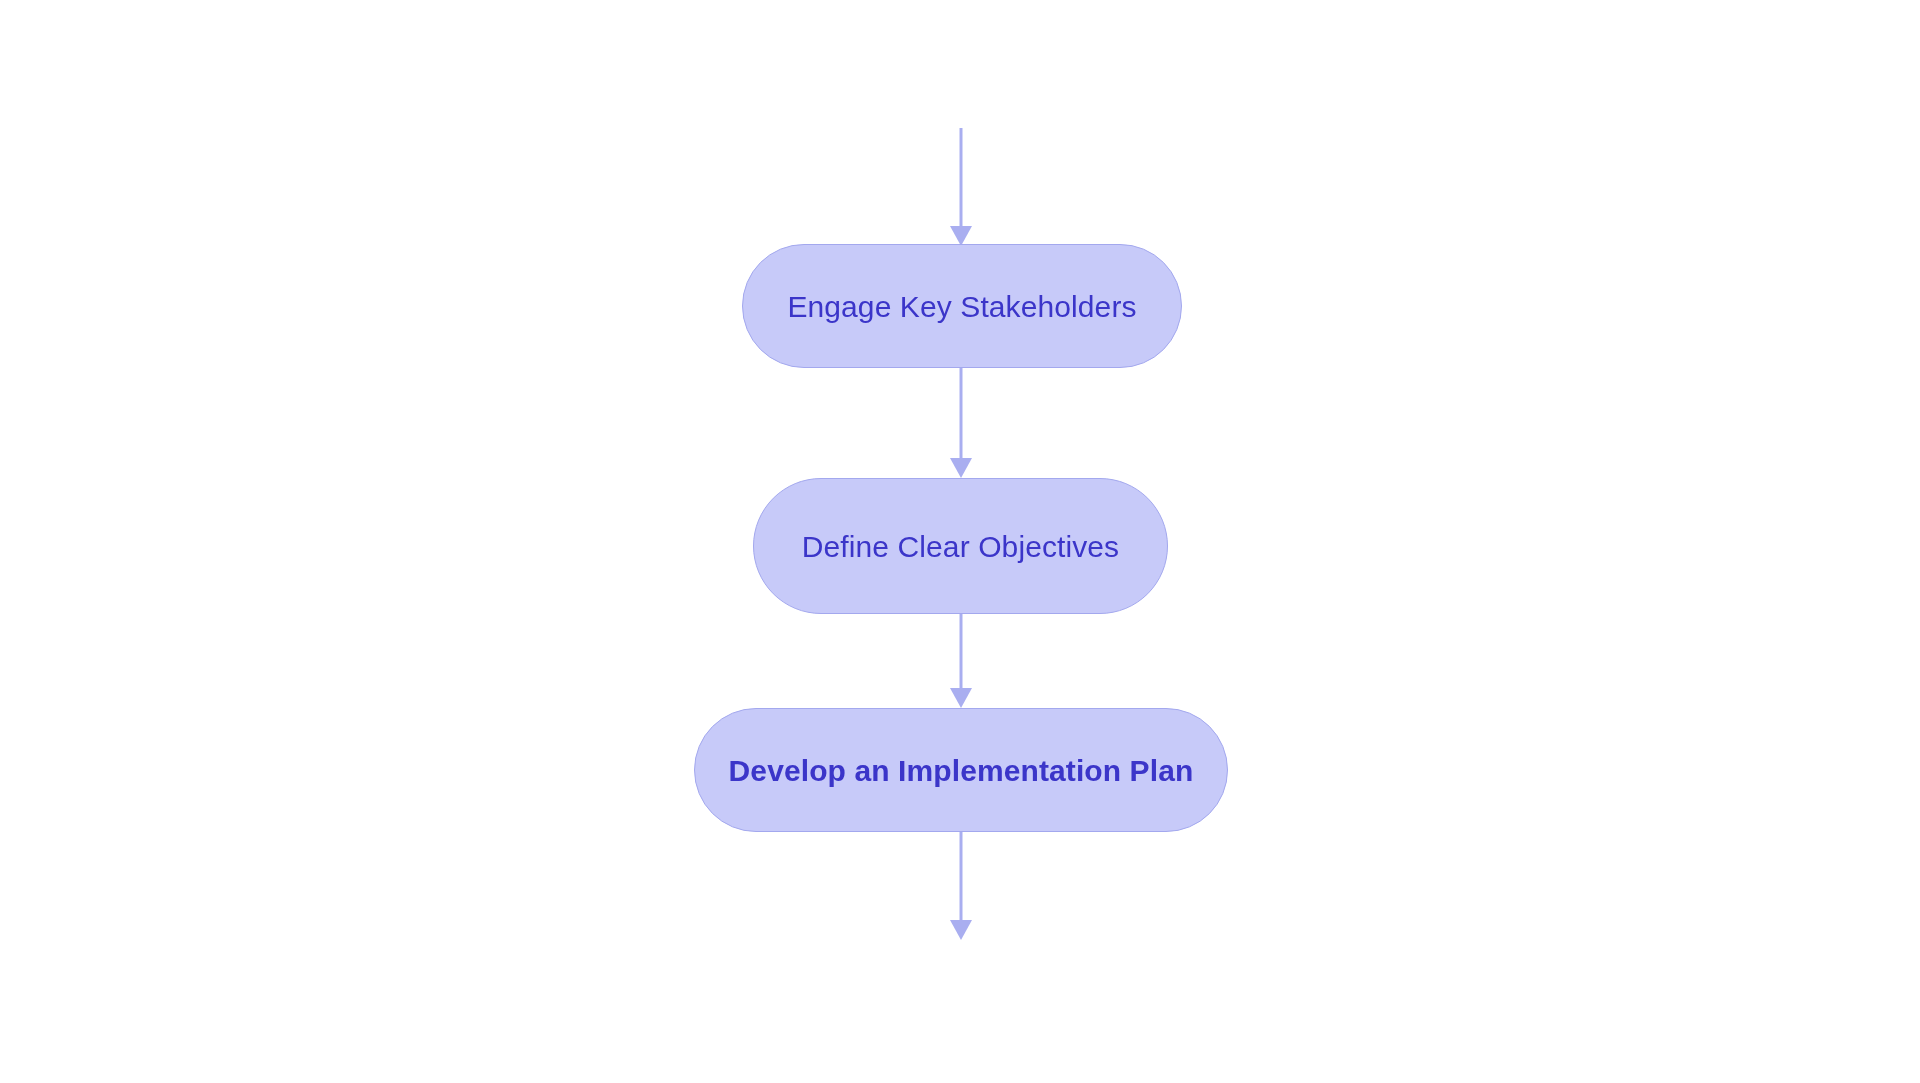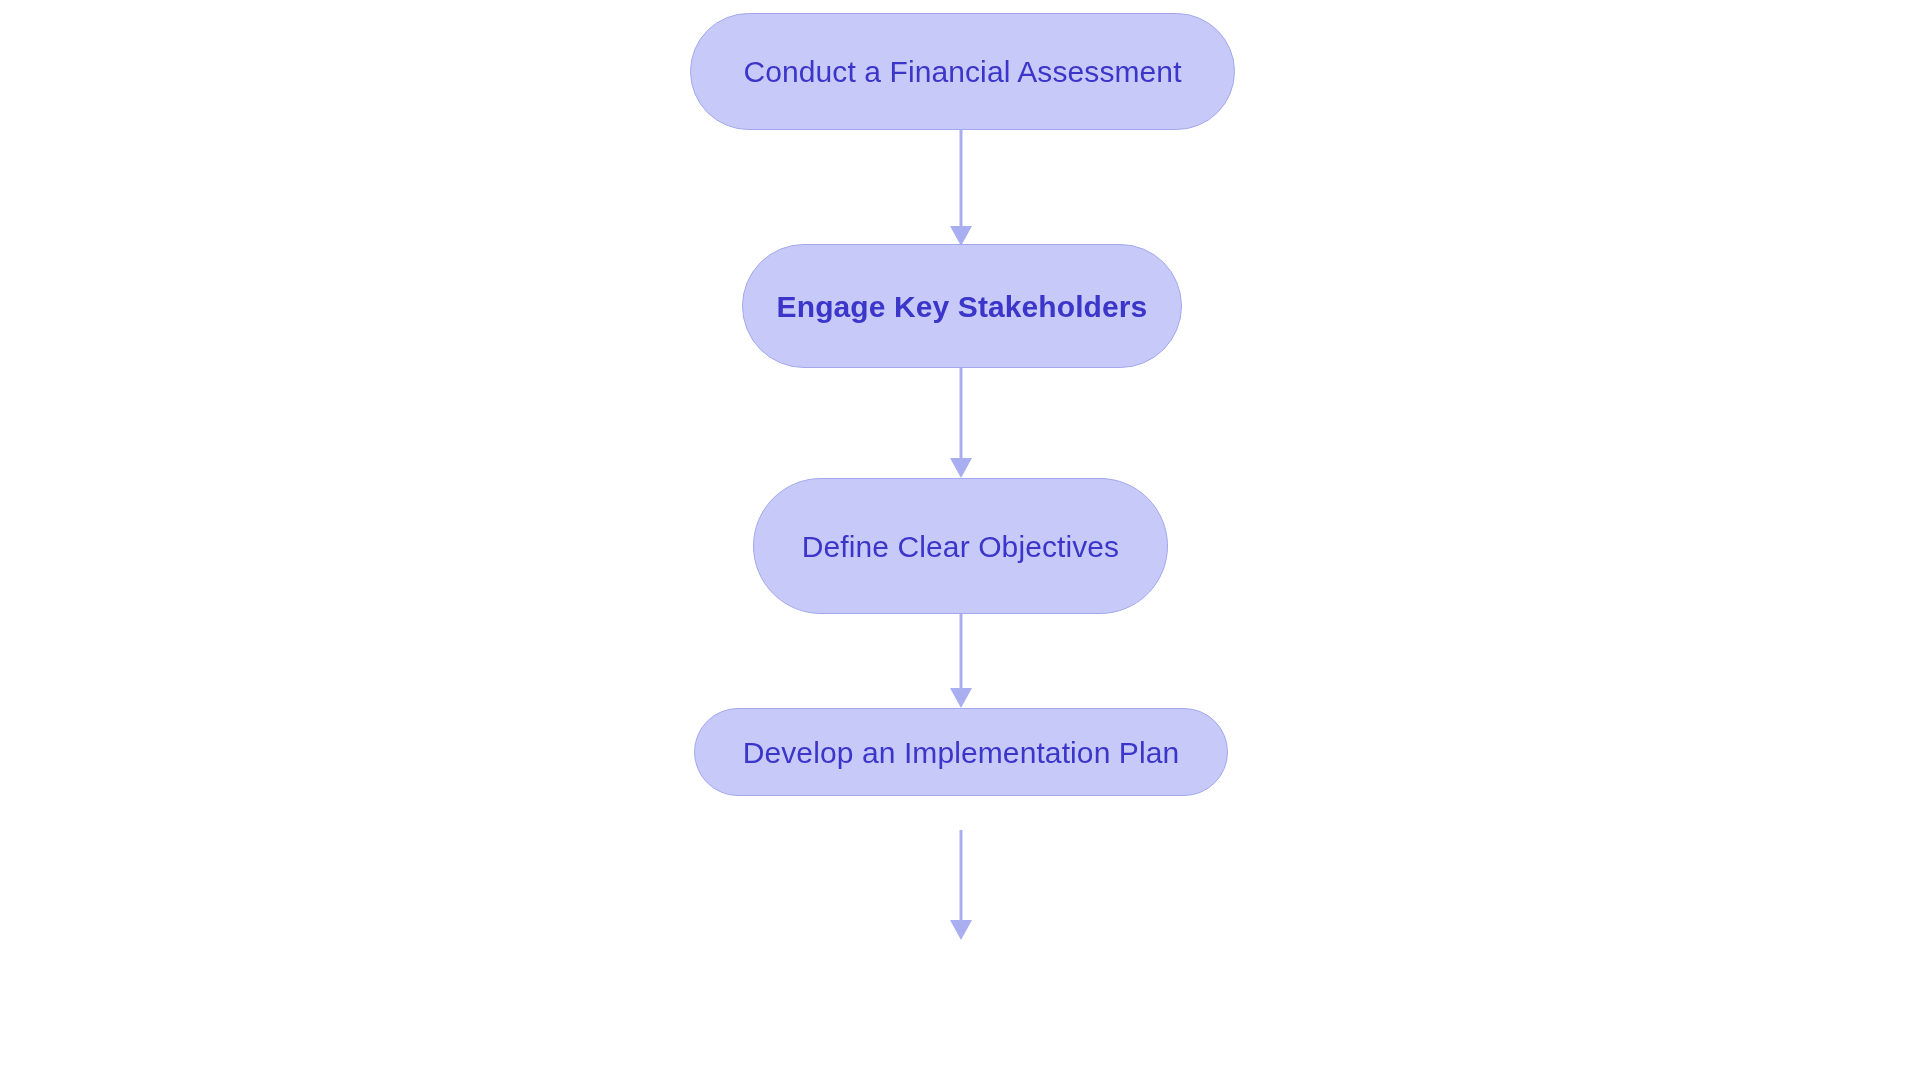--- a/index.html
+++ b/index.html
@@ -71,30 +71,27 @@
   <svg class="flow-edge" style="left:936px; top:596px; width:50px; height:114px;" viewBox="0 0 50 114">
     <line class="edge-line" x1="25" y1="0" x2="25" y2="94"></line>
     <polygon class="edge-head" points="14,92 36,92 25,112"></polygon>
   </svg>
 
   <svg class="flow-edge" style="left:936px; top:830px; width:50px; height:112px;" viewBox="0 0 50 112">
     <line class="edge-line" x1="25" y1="0" x2="25" y2="92"></line>
     <polygon class="edge-head" points="14,90 36,90 25,110"></polygon>
   </svg>
 
-  <div class="flow-node" style="left:690px; top:13px; width:545px; height:117px;">
-    <span class="node-label">Conduct a Financial Assessment</span>
-  </div>
 
-  <div class="flow-node" style="left:742px; top:244px; width:440px; height:124px;font-weight:bold;">
+  <div class="flow-node" style="left:742px; top:244px; width:440px; height:124px;">
     <span class="node-label">Engage Key Stakeholders</span>
   </div>
 
   <div class="flow-node" style="left:753px; top:478px; width:415px; height:136px;">
     <span class="node-label">Define Clear Objectives</span>
   </div>
 
-  <div class="flow-node" style="left:694px; top:708px; width:534px; height:88px;">
+  <div class="flow-node" style="left:694px; top:708px; width:534px; height:124px;font-weight:bold;">
     <span class="node-label">Develop an Implementation Plan</span>
   </div>
 
 
 </div>
 
 </body></html>

